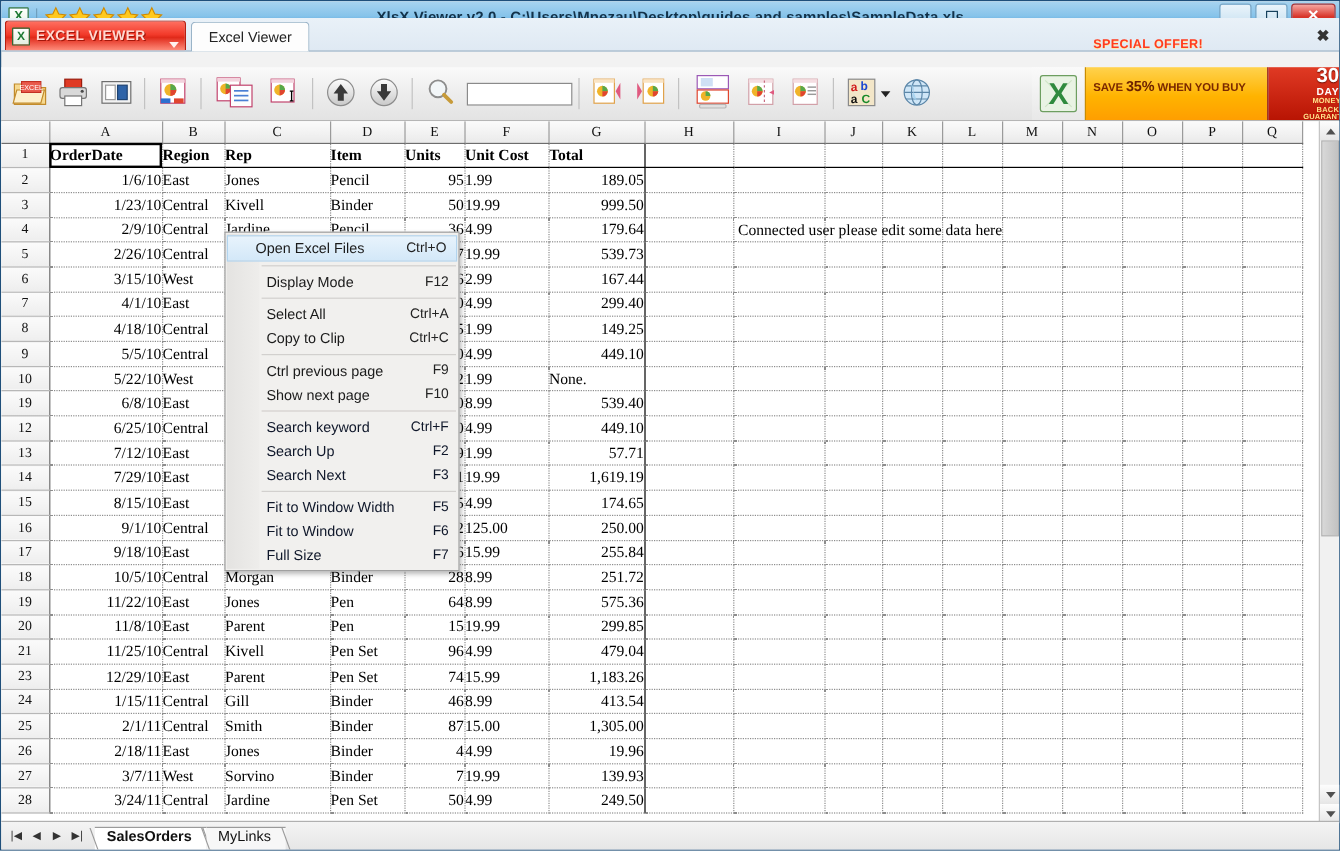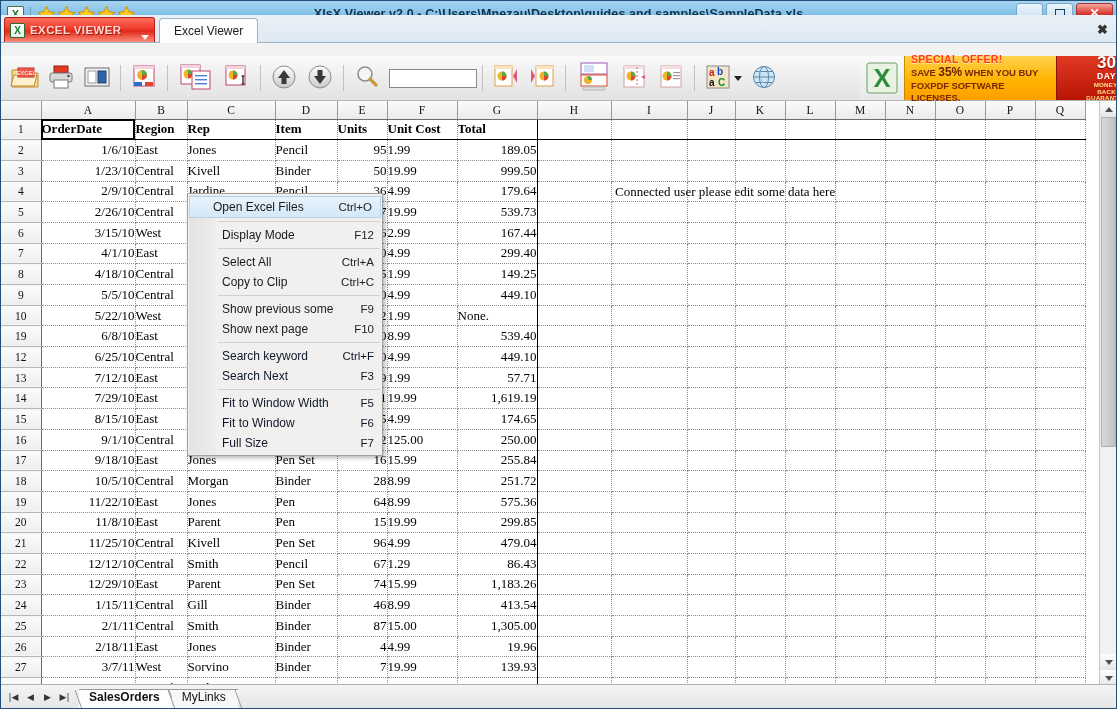--- a/index.html
+++ b/index.html
@@ -88,21 +88,21 @@
 
   
   .promo { position:absolute; right:0; top:0; height:44px; display:flex; align-items:center; }
   .promo-x { width:44px; height:44px; display:flex; align-items:center; justify-content:center;
      background:linear-gradient(to bottom,#fafafa,#e8e8e8); }
   .promo-mid { height:44px; width:152px; background:linear-gradient(to bottom,#ffd24d 0%,#ffb300 55%,#ff9e00 100%);
      border-left:1px solid #c98c00; display:flex; flex-direction:column; justify-content:center;
      padding-left:6px; color:#8a2b00; }
   .promo-l1 { font-size:10.5px; font-weight:bold; color:#ff3b1f; letter-spacing:.3px;
      text-shadow:0 1px 0 #ffe9a8; font-family:"Liberation Sans",sans-serif;}
-  .promo-l2 { font-size:9.5px; font-weight:bold; color:#7a2800; line-height:1.25; letter-spacing:-.1px;}
+  .promo-l2 { font-size:9.5px; font-weight:bold; color:#7a2800; line-height:1.25; letter-spacing:-.1px;margin-top:22px;}
   .promo-l2 b { font-size:12px; color:#6b1f00;}
   .promo-right { width:60px; height:44px; background:linear-gradient(to bottom,#e03a24,#b81403);
      border-left:1px solid #8e1000; color:#fff; display:flex; flex-direction:column;
      align-items:center; justify-content:center; line-height:1.05;padding-left:40px;}
   .promo-30 { font-size:17px; font-weight:bold; text-shadow:0 1px 1px #6d0c00;}
   .promo-day { font-size:8.5px; font-weight:bold; letter-spacing:.6px;}
   .promo-gtee{ font-size:6.2px; font-weight:bold; color:#ffe08a; letter-spacing:.2px; text-align:center; margin-top:1px;}
 
   
   .sheet { position:absolute; left:0; top:100px; width:1115px; height:585px; background:#fff; overflow:hidden;}
@@ -940,40 +940,20 @@
             <td class="cell"></td>
             <td class="cell"></td>
             <td class="cell"></td>
             <td class="cell"></td>
             <td class="cell"></td>
             <td class="cell"></td>
             <td class="cell"></td>
             <td class="cell"></td>
           </tr>
           <tr class="">
-            <td class="rowhdr">22</td>
-            <td class="cell num">12/12/10</td>
-            <td class="cell">Central</td>
-            <td class="cell">Smith</td>
-            <td class="cell">Pencil</td>
-            <td class="cell num">67</td>
-            <td class="cell">1.29</td>
-            <td class="cell num colborder">86.43</td>
-            <td class="cell"></td>
-            <td class="cell"></td>
-            <td class="cell"></td>
-            <td class="cell"></td>
-            <td class="cell"></td>
-            <td class="cell"></td>
-            <td class="cell"></td>
-            <td class="cell"></td>
-            <td class="cell"></td>
-            <td class="cell"></td>
-          </tr>
-          <tr class="">
             <td class="rowhdr">23</td>
             <td class="cell num">12/29/10</td>
             <td class="cell">East</td>
             <td class="cell">Parent</td>
             <td class="cell">Pen Set</td>
             <td class="cell num">74</td>
             <td class="cell">15.99</td>
             <td class="cell num colborder">1,183.26</td>
             <td class="cell"></td>
             <td class="cell"></td>
@@ -1119,31 +1099,35 @@
       <div class="mi">
         <span class="lab">Select All</span>
         <span class="key">Ctrl+A</span>
       </div>
       <div class="mi">
         <span class="lab">Copy to Clip</span>
         <span class="key">Ctrl+C</span>
       </div>
       <div class="msep"></div>
       <div class="mi">
-        <span class="lab">Show previous some</span>
+        <span class="lab">Ctrl previous page</span>
         <span class="key">F9</span>
       </div>
       <div class="mi">
         <span class="lab">Show next page</span>
         <span class="key">F10</span>
       </div>
       <div class="msep"></div>
       <div class="mi disabled">
         <span class="lab">Search keyword</span>
         <span class="key">Ctrl+F</span>
+      </div>
+      <div class="mi disabled">
+        <span class="lab">Search Up</span>
+        <span class="key">F2</span>
       </div>
       <div class="mi disabled">
         <span class="lab">Search Next</span>
         <span class="key">F3</span>
       </div>
       <div class="msep"></div>
       <div class="mi disabled">
         <span class="lab">Fit to Window Width</span>
         <span class="key">F5</span>
       </div>

